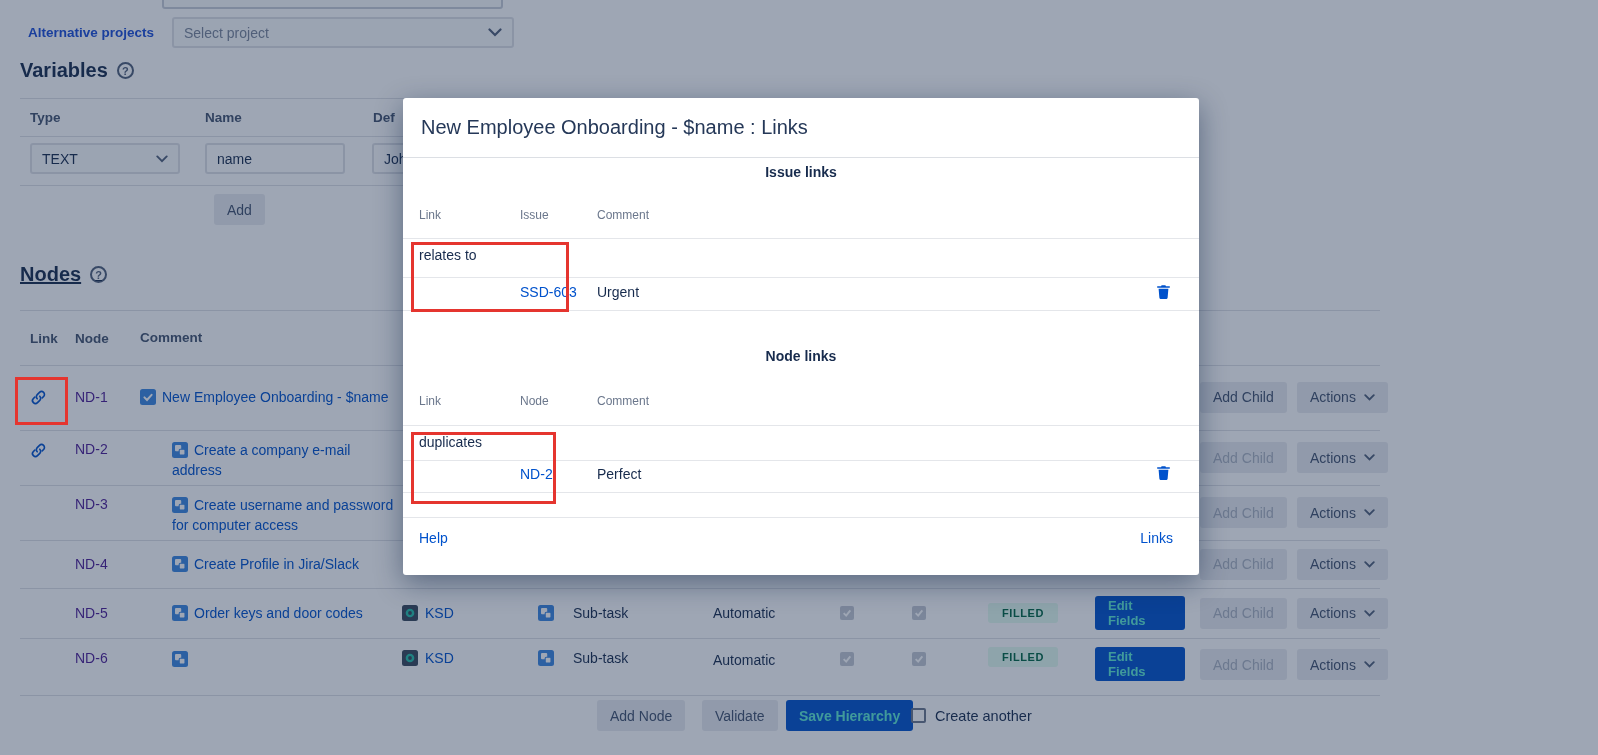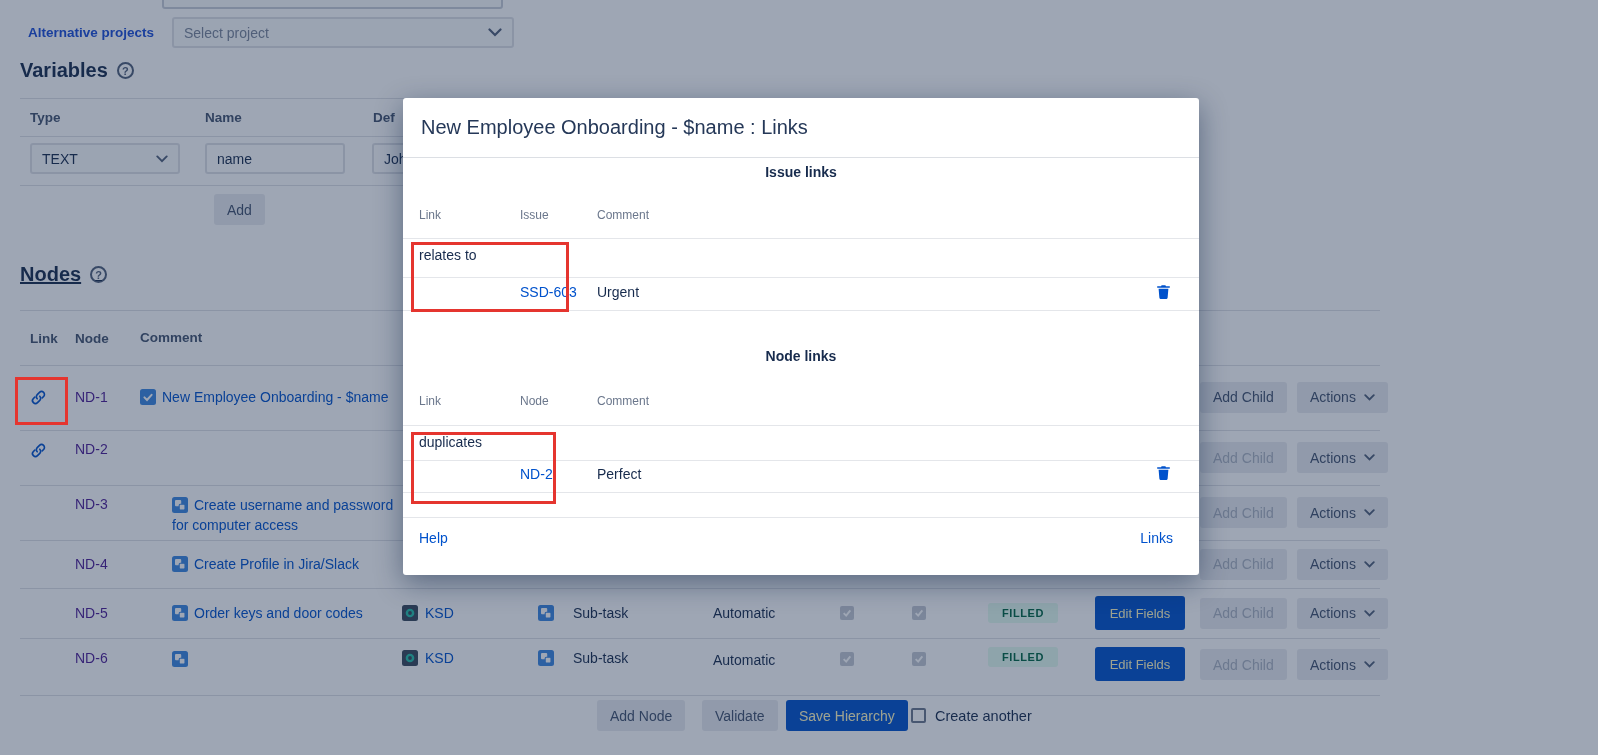--- a/index.html
+++ b/index.html
@@ -6,21 +6,21 @@
   .page{position:relative;width:1598px;height:755px;background:#ffffff;overflow:hidden;
         font-family:"Liberation Sans",sans-serif;color:#172b4d;font-size:14px;}
   
   .field{position:absolute;box-sizing:border-box;background:#fafbfc;border:2px solid #dfe1e6;
          border-radius:3px;height:31px;display:flex;align-items:center;padding:0 10px;font-size:14px;}
   .placeholder{color:#7a869a;}
   .chev{margin-left:auto;flex:0 0 auto;display:flex;align-items:center;color:#505f79;}
   .btn{position:absolute;box-sizing:border-box;height:31px;background:#e9ebef;color:#42526e;
        border-radius:3px;display:flex;align-items:center;justify-content:center;padding:0 13px;
        font-size:14px;cursor:pointer;}
-  .btn.primary{background:#0052cc;color:#fef9c3;font-weight:400;}
+  .btn.primary{background:#0052cc;color:#5eead4;font-weight:700;}
   .btn.disabled{color:#a9b1c0;}
   .h2{position:absolute;font-size:20px;font-weight:600;color:#172b4d;display:flex;align-items:center;gap:9px;}
   .helpcircle{width:17px;height:17px;border:2px solid #505f79;border-radius:50%;box-sizing:border-box;
               display:flex;align-items:center;justify-content:center;font-size:11px;font-weight:700;color:#505f79;}
   .hline{position:absolute;border-top:1px solid #dfe1e6;height:0;}
   .label{position:absolute;font-size:13.5px;font-weight:700;color:#1d4ed8;}
   .thead{position:absolute;font-size:13.5px;font-weight:600;color:#44546f;}
   
   .nrow{position:absolute;left:20px;width:1360px;border-bottom:1px solid #dfe1e6;}
   .r0{top:310px;height:54px;border-top:1px solid #dfe1e6;}
@@ -146,20 +146,28 @@
   </div>
 
   <div class="nrow r2">
     <div class="cell c-link" style="top:12px;">
       <svg class="icon16" style="width:17px;height:17px" viewBox="0 0 24 24" fill="none" stroke="#0052cc" stroke-width="2.3" stroke-linecap="round">
         <path d="M10.2 13.8a4.1 4.1 0 0 1 0-5.8l3.2-3.2a4.1 4.1 0 0 1 5.8 5.8l-2 2"></path>
         <path d="M13.8 10.2a4.1 4.1 0 0 1 0 5.8l-3.2 3.2a4.1 4.1 0 0 1-5.8-5.8l2-2"></path>
       </svg>
     </div>
     <div class="cell c-id" style="top:11px;">ND-2</div>
+    <div class="cell tl c-sum ind" style="width:200px;display:block;">
+      <svg class="icon16 sumicon" style="float:left" viewBox="0 0 16 16">
+        <rect width="16" height="16" rx="2.5" fill="#3c87e0"></rect>
+          <rect x="3" y="3" width="6.2" height="6.2" rx="1" fill="#fff"></rect>
+        <rect x="7.2" y="7.2" width="5.8" height="5.8" rx="1" fill="#fff" stroke="#3c87e0" stroke-width="1.1"></rect>
+      </svg>
+      <span>Create a company e-mail address</span>
+    </div>
     <div class="cell vc c-add">
         <div class="btn rowbtn disabled">Add Child</div>
       </div>
     <div class="cell vc c-act">
         <div class="btn rowbtn" style="gap:8px;">
       <span>Actions</span>
       <svg width="11" height="7" viewBox="0 0 14 9">
             <path d="M1.5 1.5l5.5 5.5 5.5-5.5" fill="none" stroke="#505f79" stroke-width="2.4" stroke-linecap="round"></path>
           </svg>
     </div>

